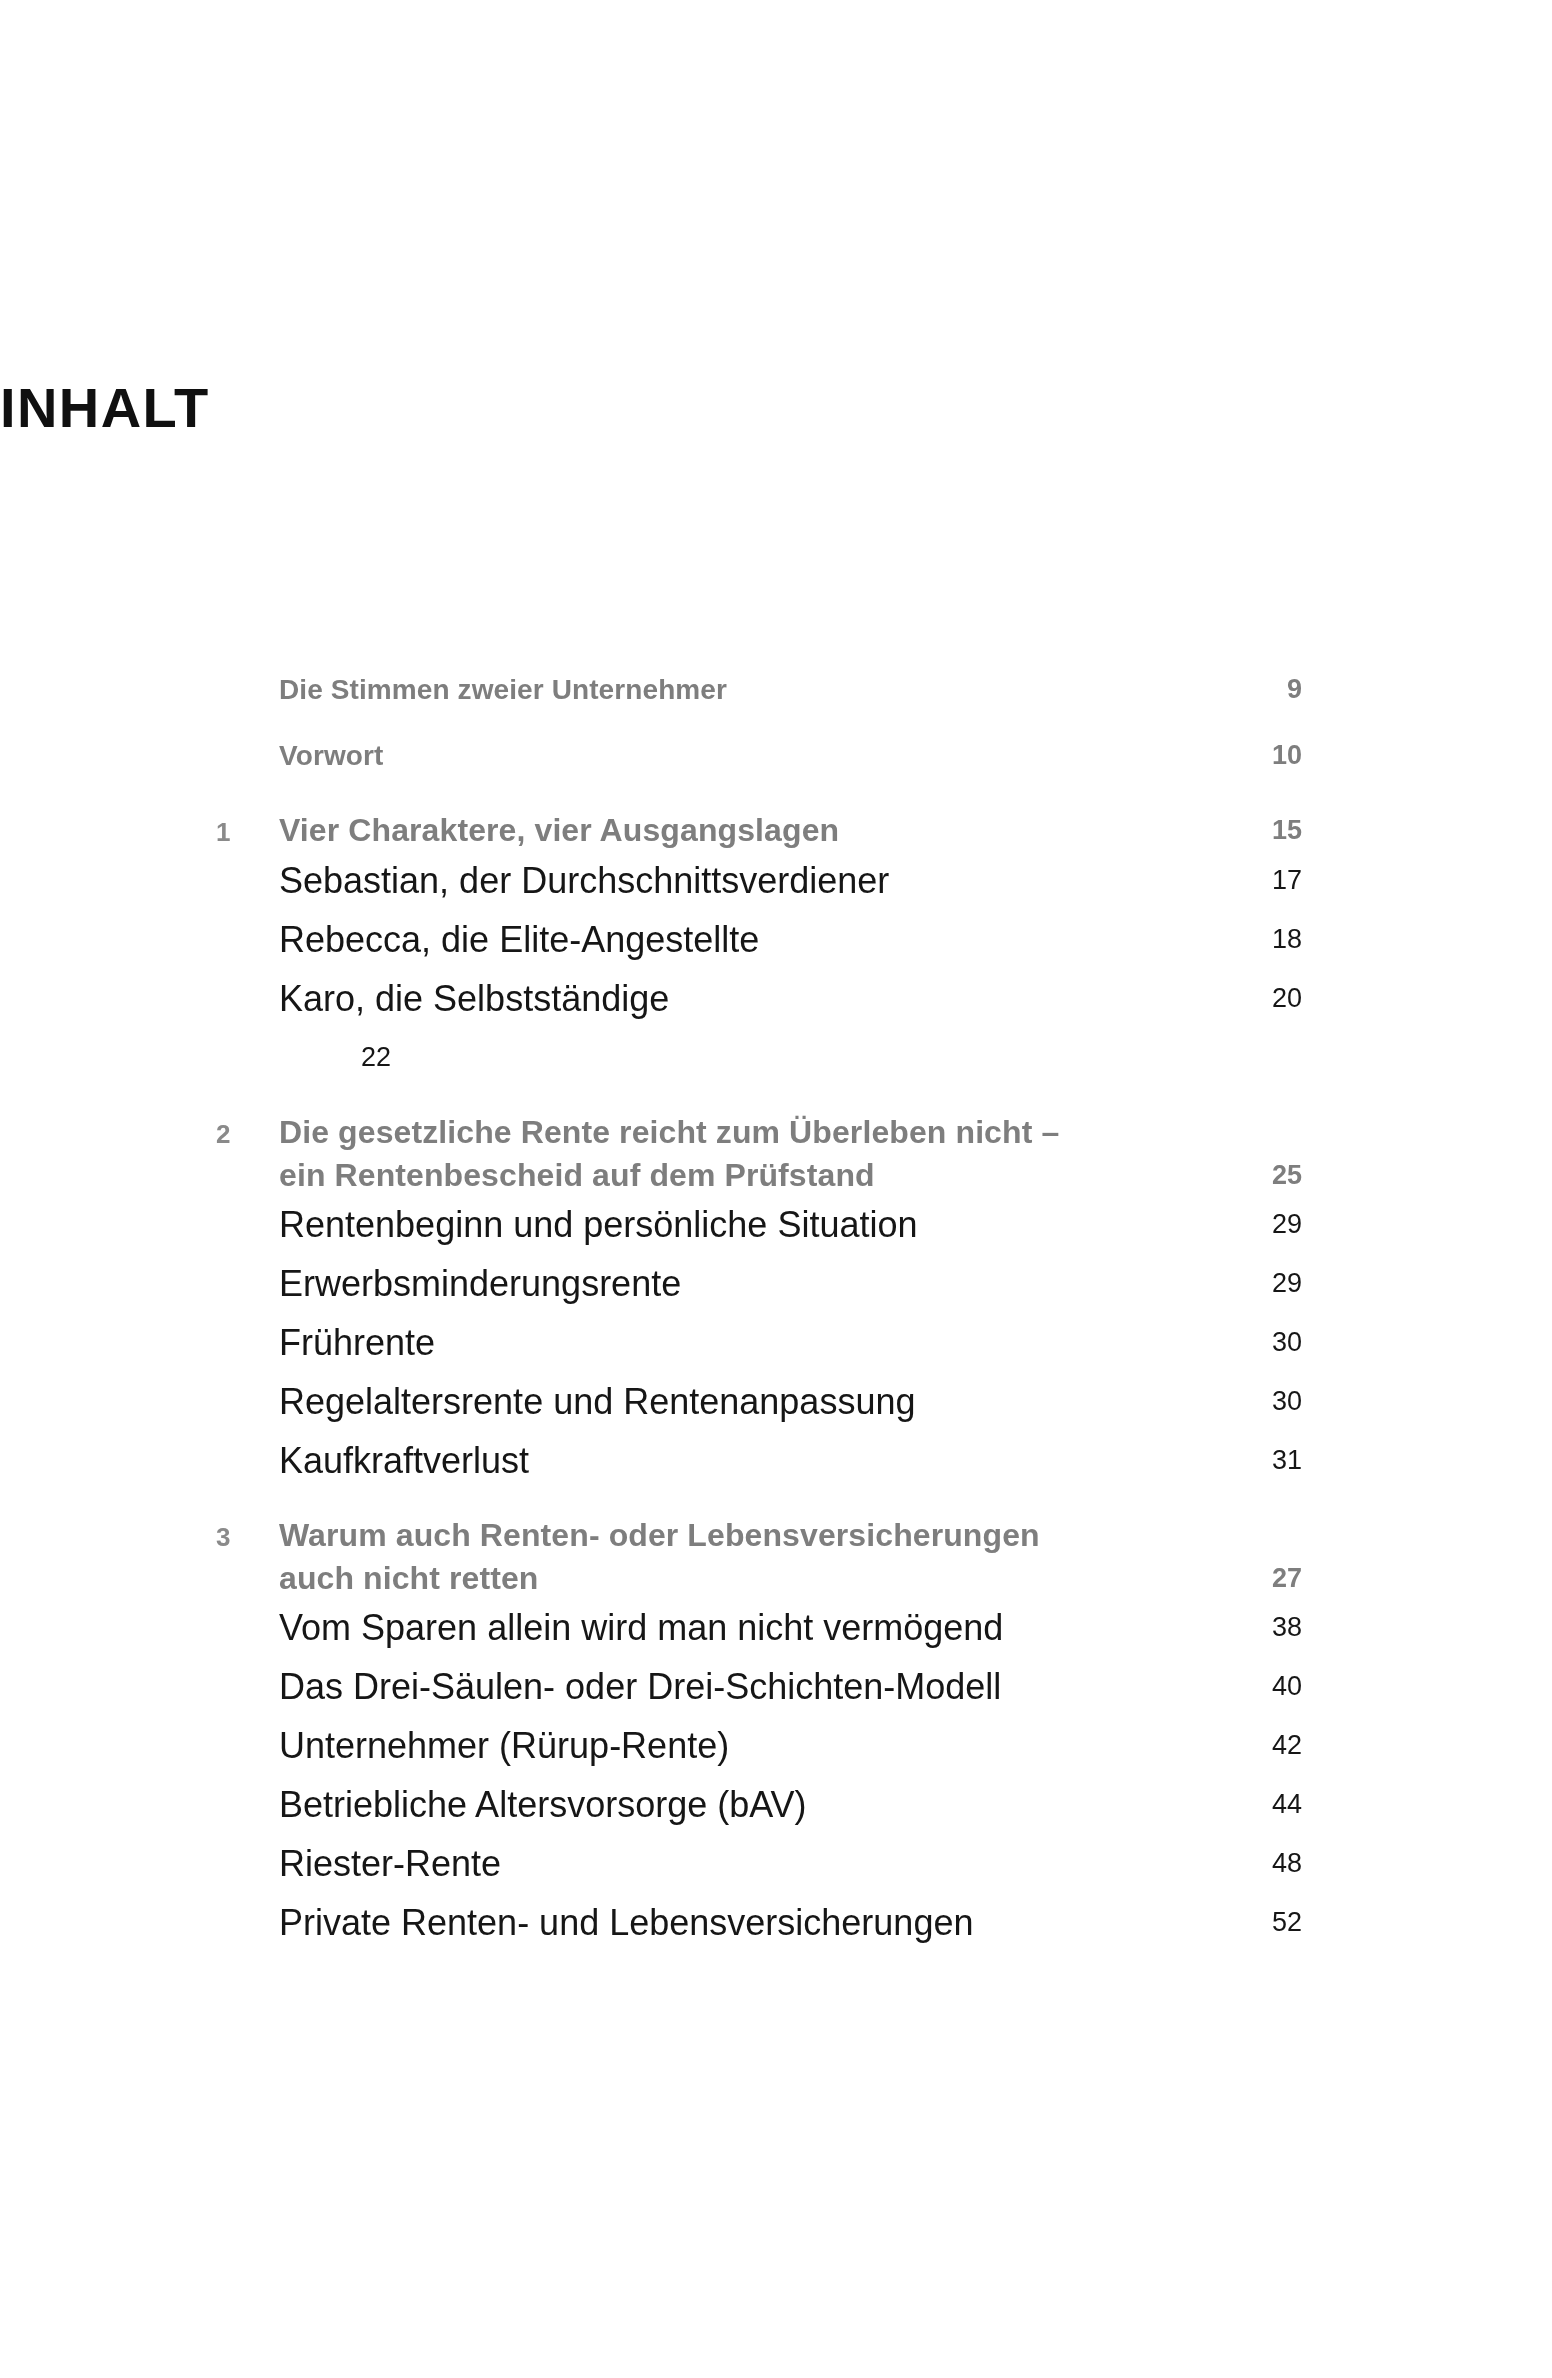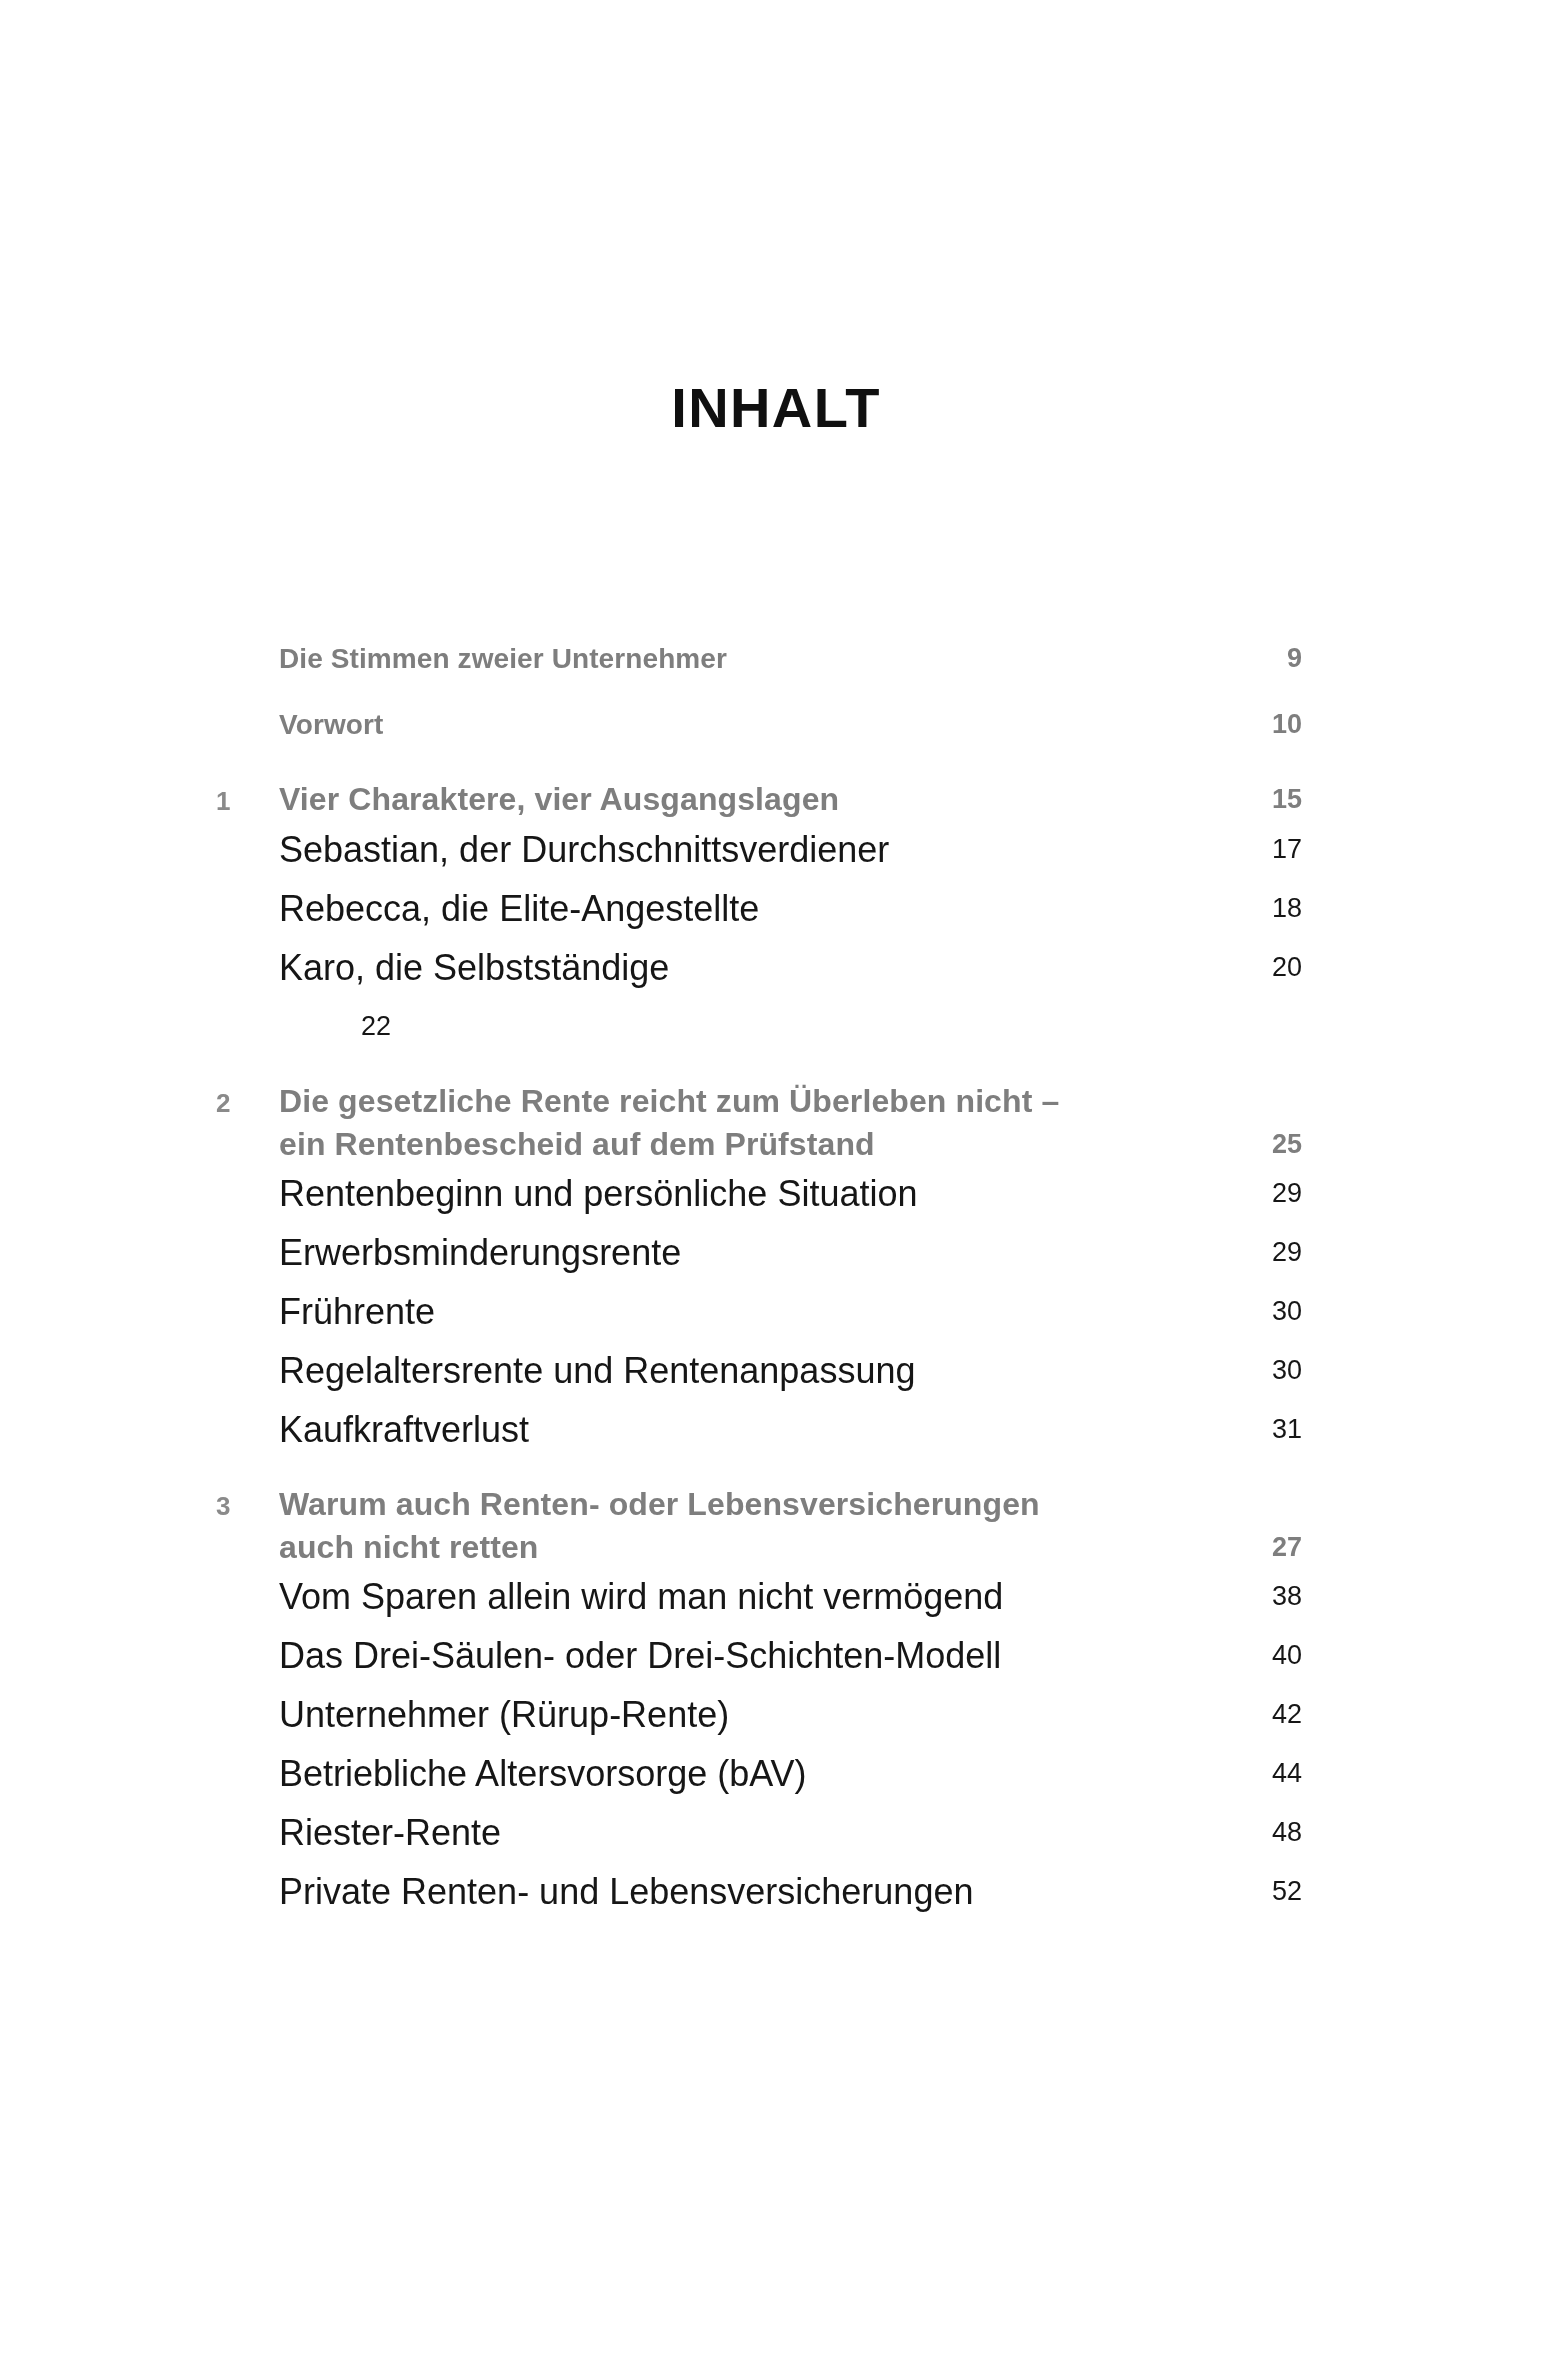--- a/index.html
+++ b/index.html
@@ -19,32 +19,31 @@
     font-family: "Liberation Sans", "DejaVu Sans", sans-serif;
     -webkit-font-smoothing: antialiased;
   }
 
   
   .toc-title {
     position: absolute;
     top: 380px;
     left: 0;
     width: 1552px;
-    text-align: center;
     font-size: 56px;
     font-weight: 700;
     letter-spacing: 1.4px;
     color: #101010;
     line-height: 1;
   }
 
   
   .toc-body {
     position: absolute;
-    top: 637px;
+    top: 668px;
     left: 216px;
     width: 1086px;
   }
 
   .toc-row {
     display: flex;
     align-items: flex-start;
     width: 100%;
   }
 

